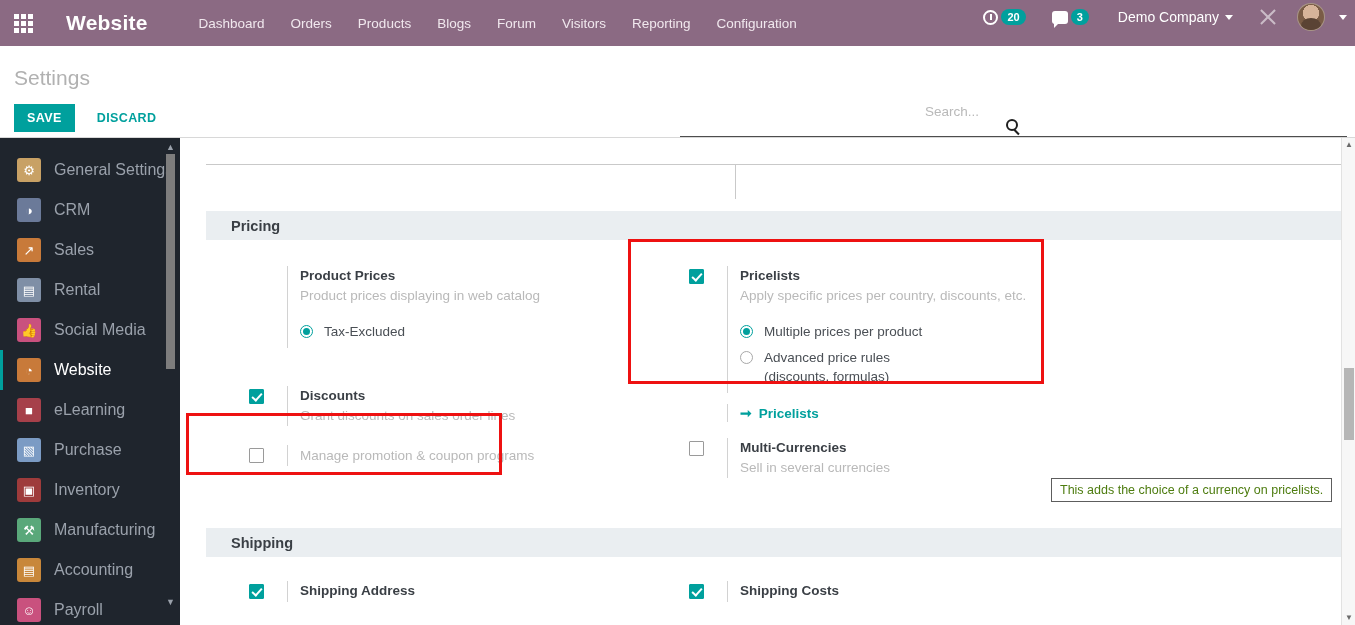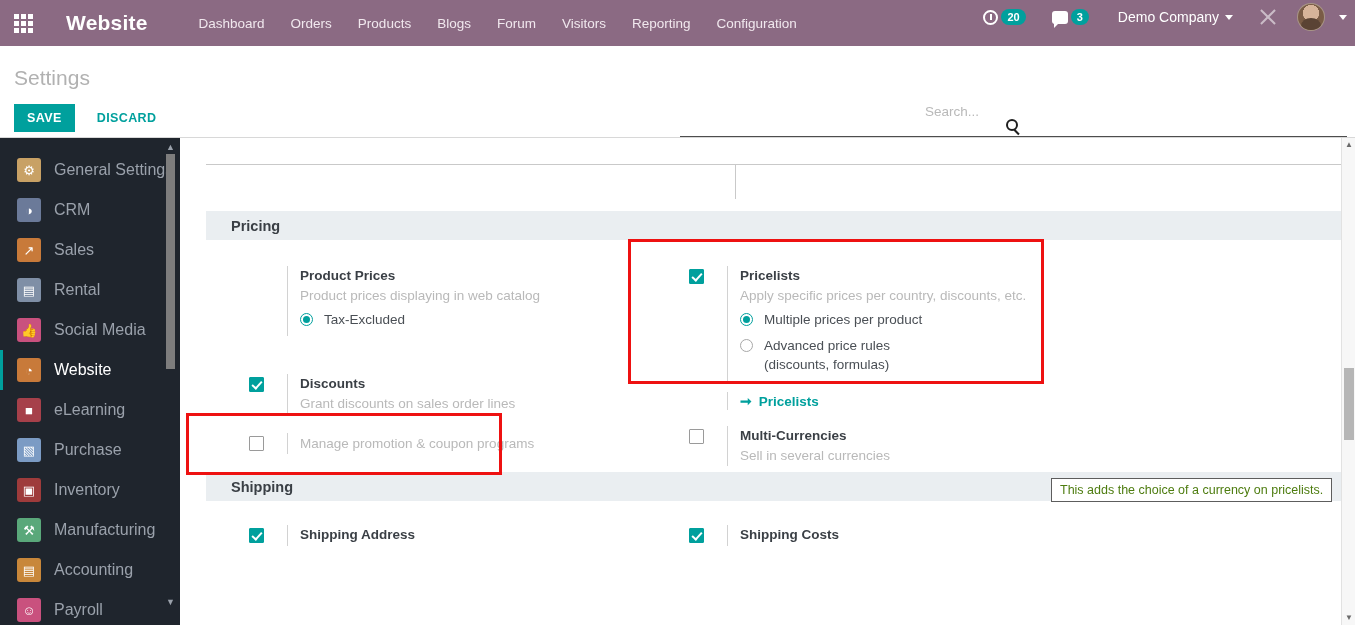--- a/index.html
+++ b/index.html
@@ -230,21 +230,21 @@
   .chk.on { background: #00a09d; border-color: #00a09d; }
   .chk.on:after {
     content: ""; position: absolute; left: 4px; top: 1px;
     width: 4px; height: 8px; border: solid #fff;
     border-width: 0 2px 2px 0; transform: rotate(42deg);
   }
   .setting-text { border-left: 1px solid #d2d2d2; padding-left: 12px; }
   .st-title { font-size: 13.5px; font-weight: bold; color: #3a3f45; line-height: 19px; }
   .st-desc  { font-size: 13.5px; color: #b9b9b9; line-height: 20px; margin-top: 1px; }
 
-  .radio-group { margin-top: 4px; }
+  .radio-group { margin-top: 16px; }
   .radio-line {
     display: flex; align-items: flex-start;
     margin-bottom: 7px; cursor: pointer;
   }
   .rad {
     width: 13px; height: 13px; border: 1px solid #a8a8a8;
     border-radius: 50%; background: #fff; flex: none;
     margin-right: 11px; margin-top: 3px; position: relative;
   }
   .rad.on { border-color: #00a09d; border-width: 1px; }
@@ -504,21 +504,21 @@
               <span class="chk"></span>
             </div>
             <div class="setting-text">
               <div class="st-title">Multi-Currencies</div>
               <div class="st-desc">Sell in several currencies</div>
             </div>
           </div>
         </div>
       </div>
 
-      <div class="section-header" style="">Shipping</div>
+      <div class="section-header" style="margin-top:44px">Shipping</div>
 
       <div class="setting-grid" style="padding-top:20px">
         <div class="col-left">
           <div class="setting-row">
             <div class="cb-slot">
               <span class="chk on"></span>
             </div>
             <div class="setting-text">
               <div class="st-title">Shipping Address</div>
             </div>

